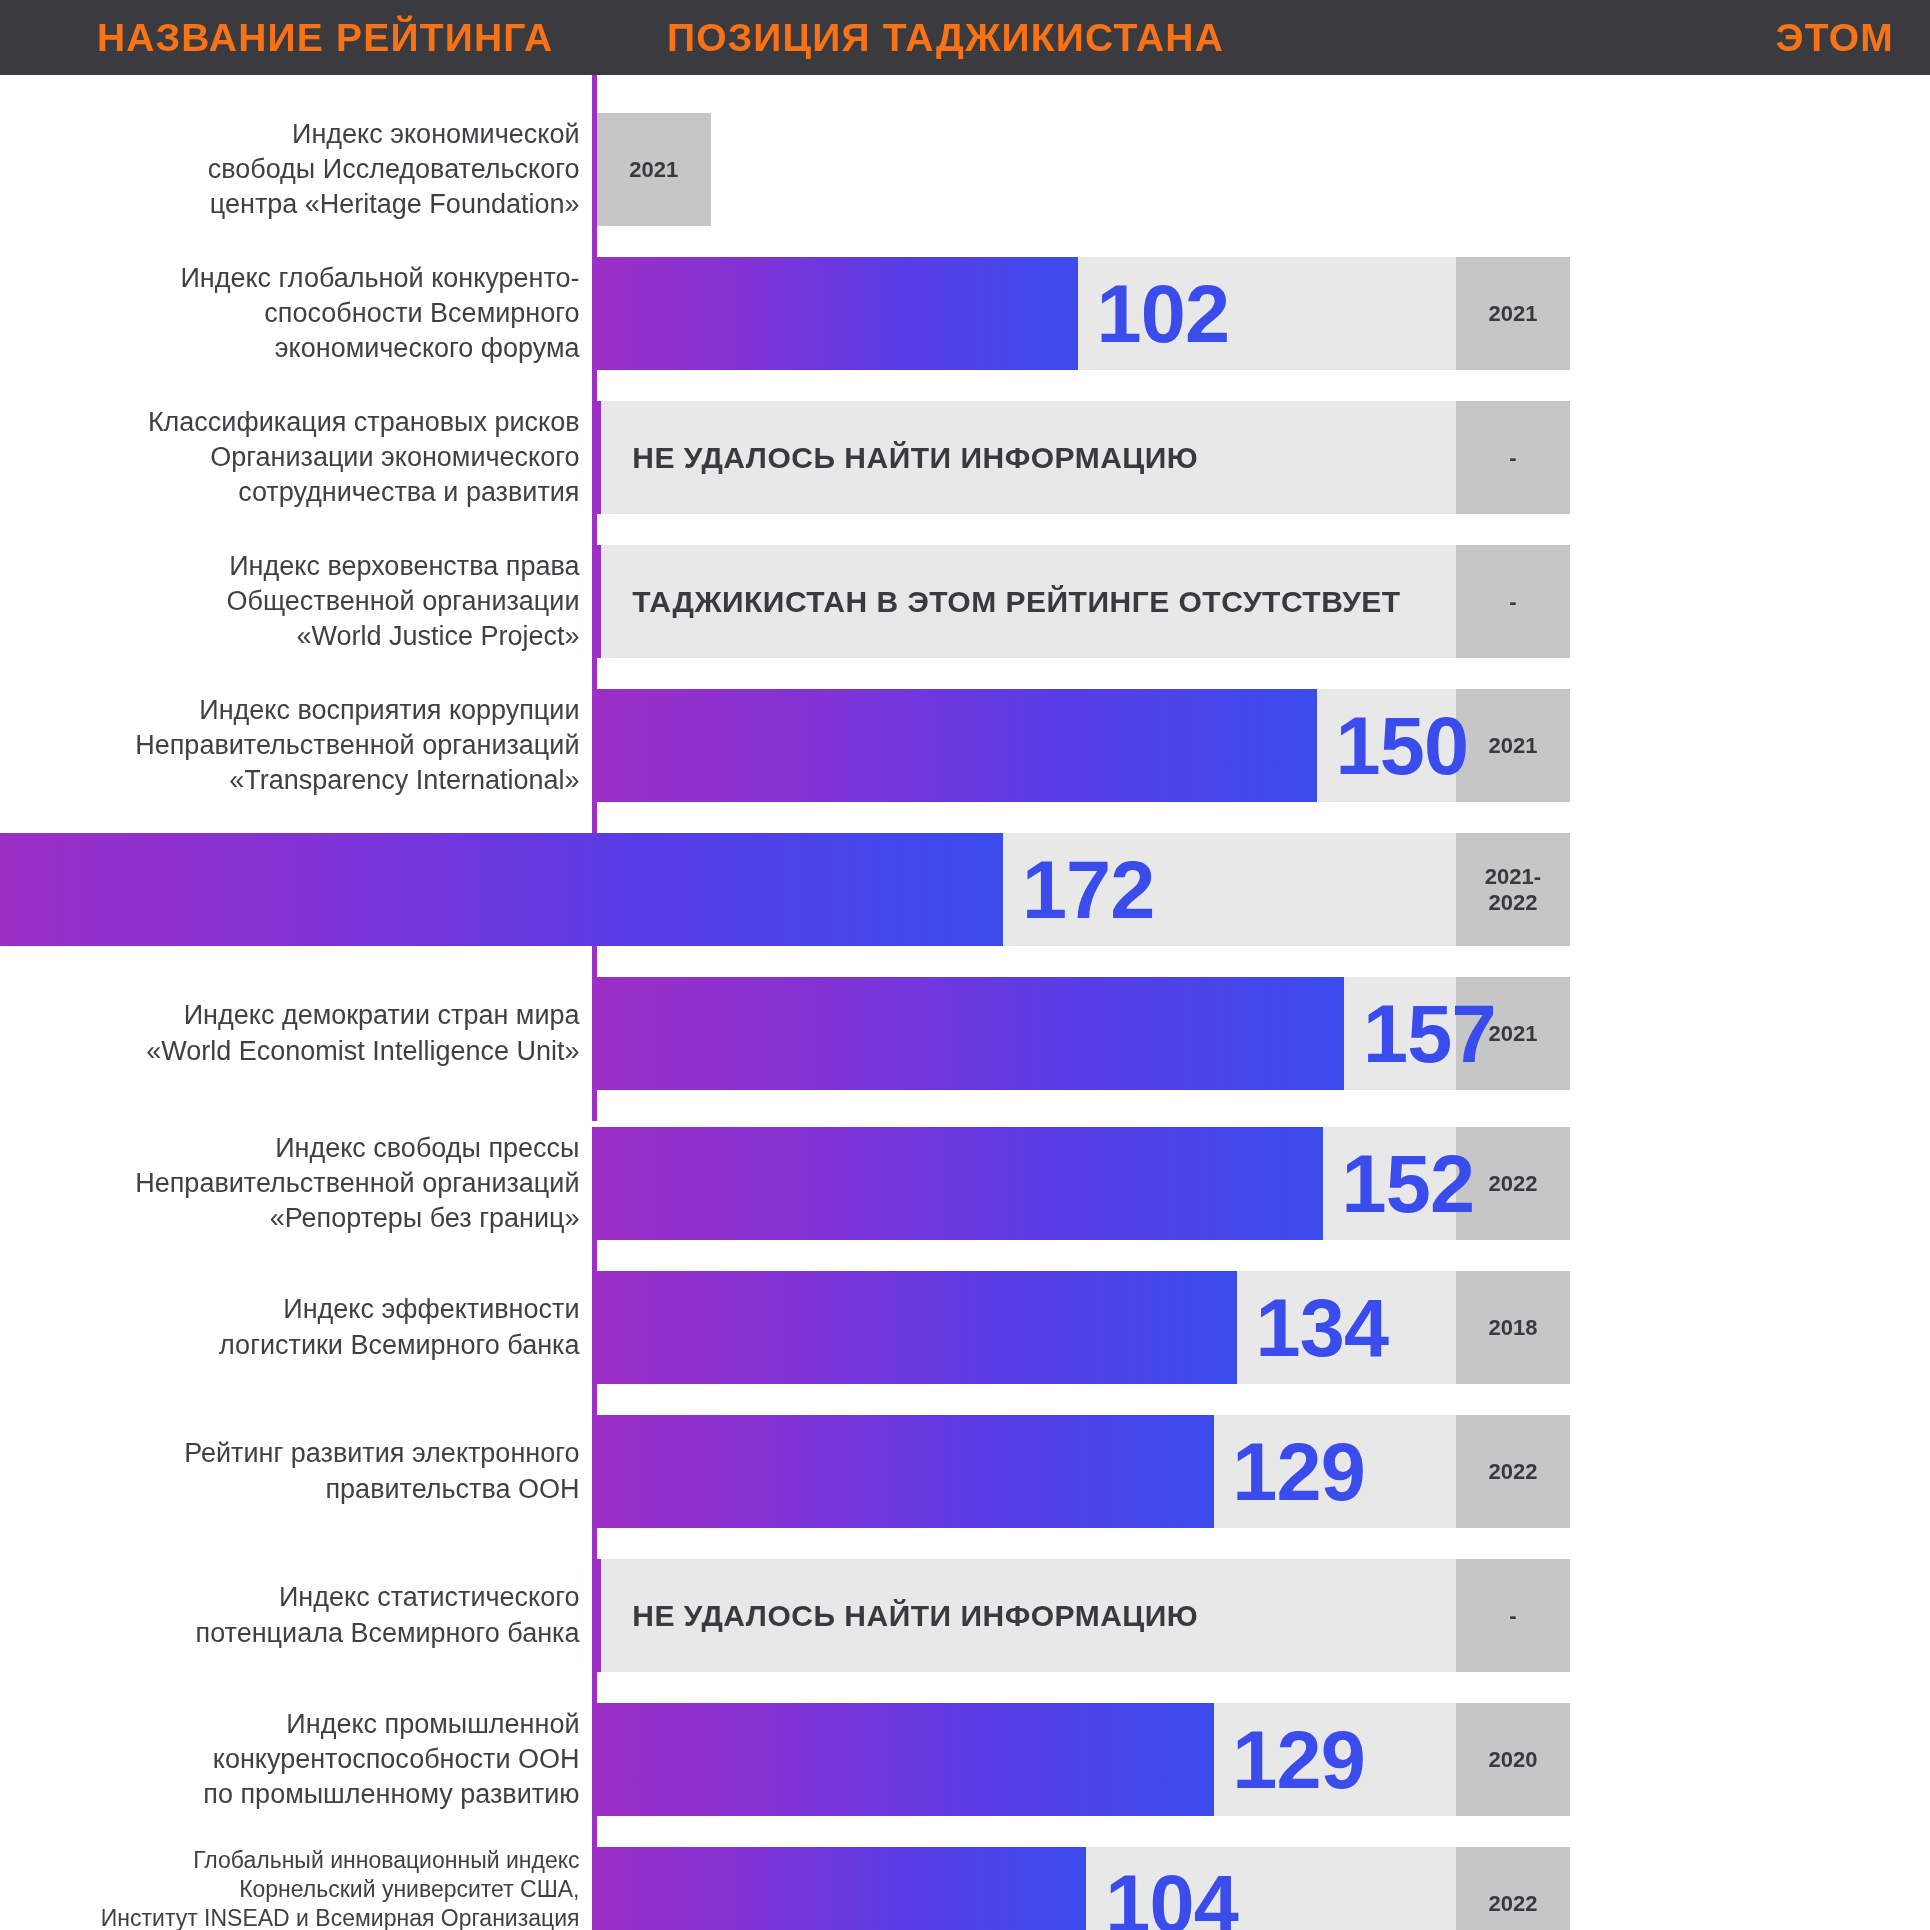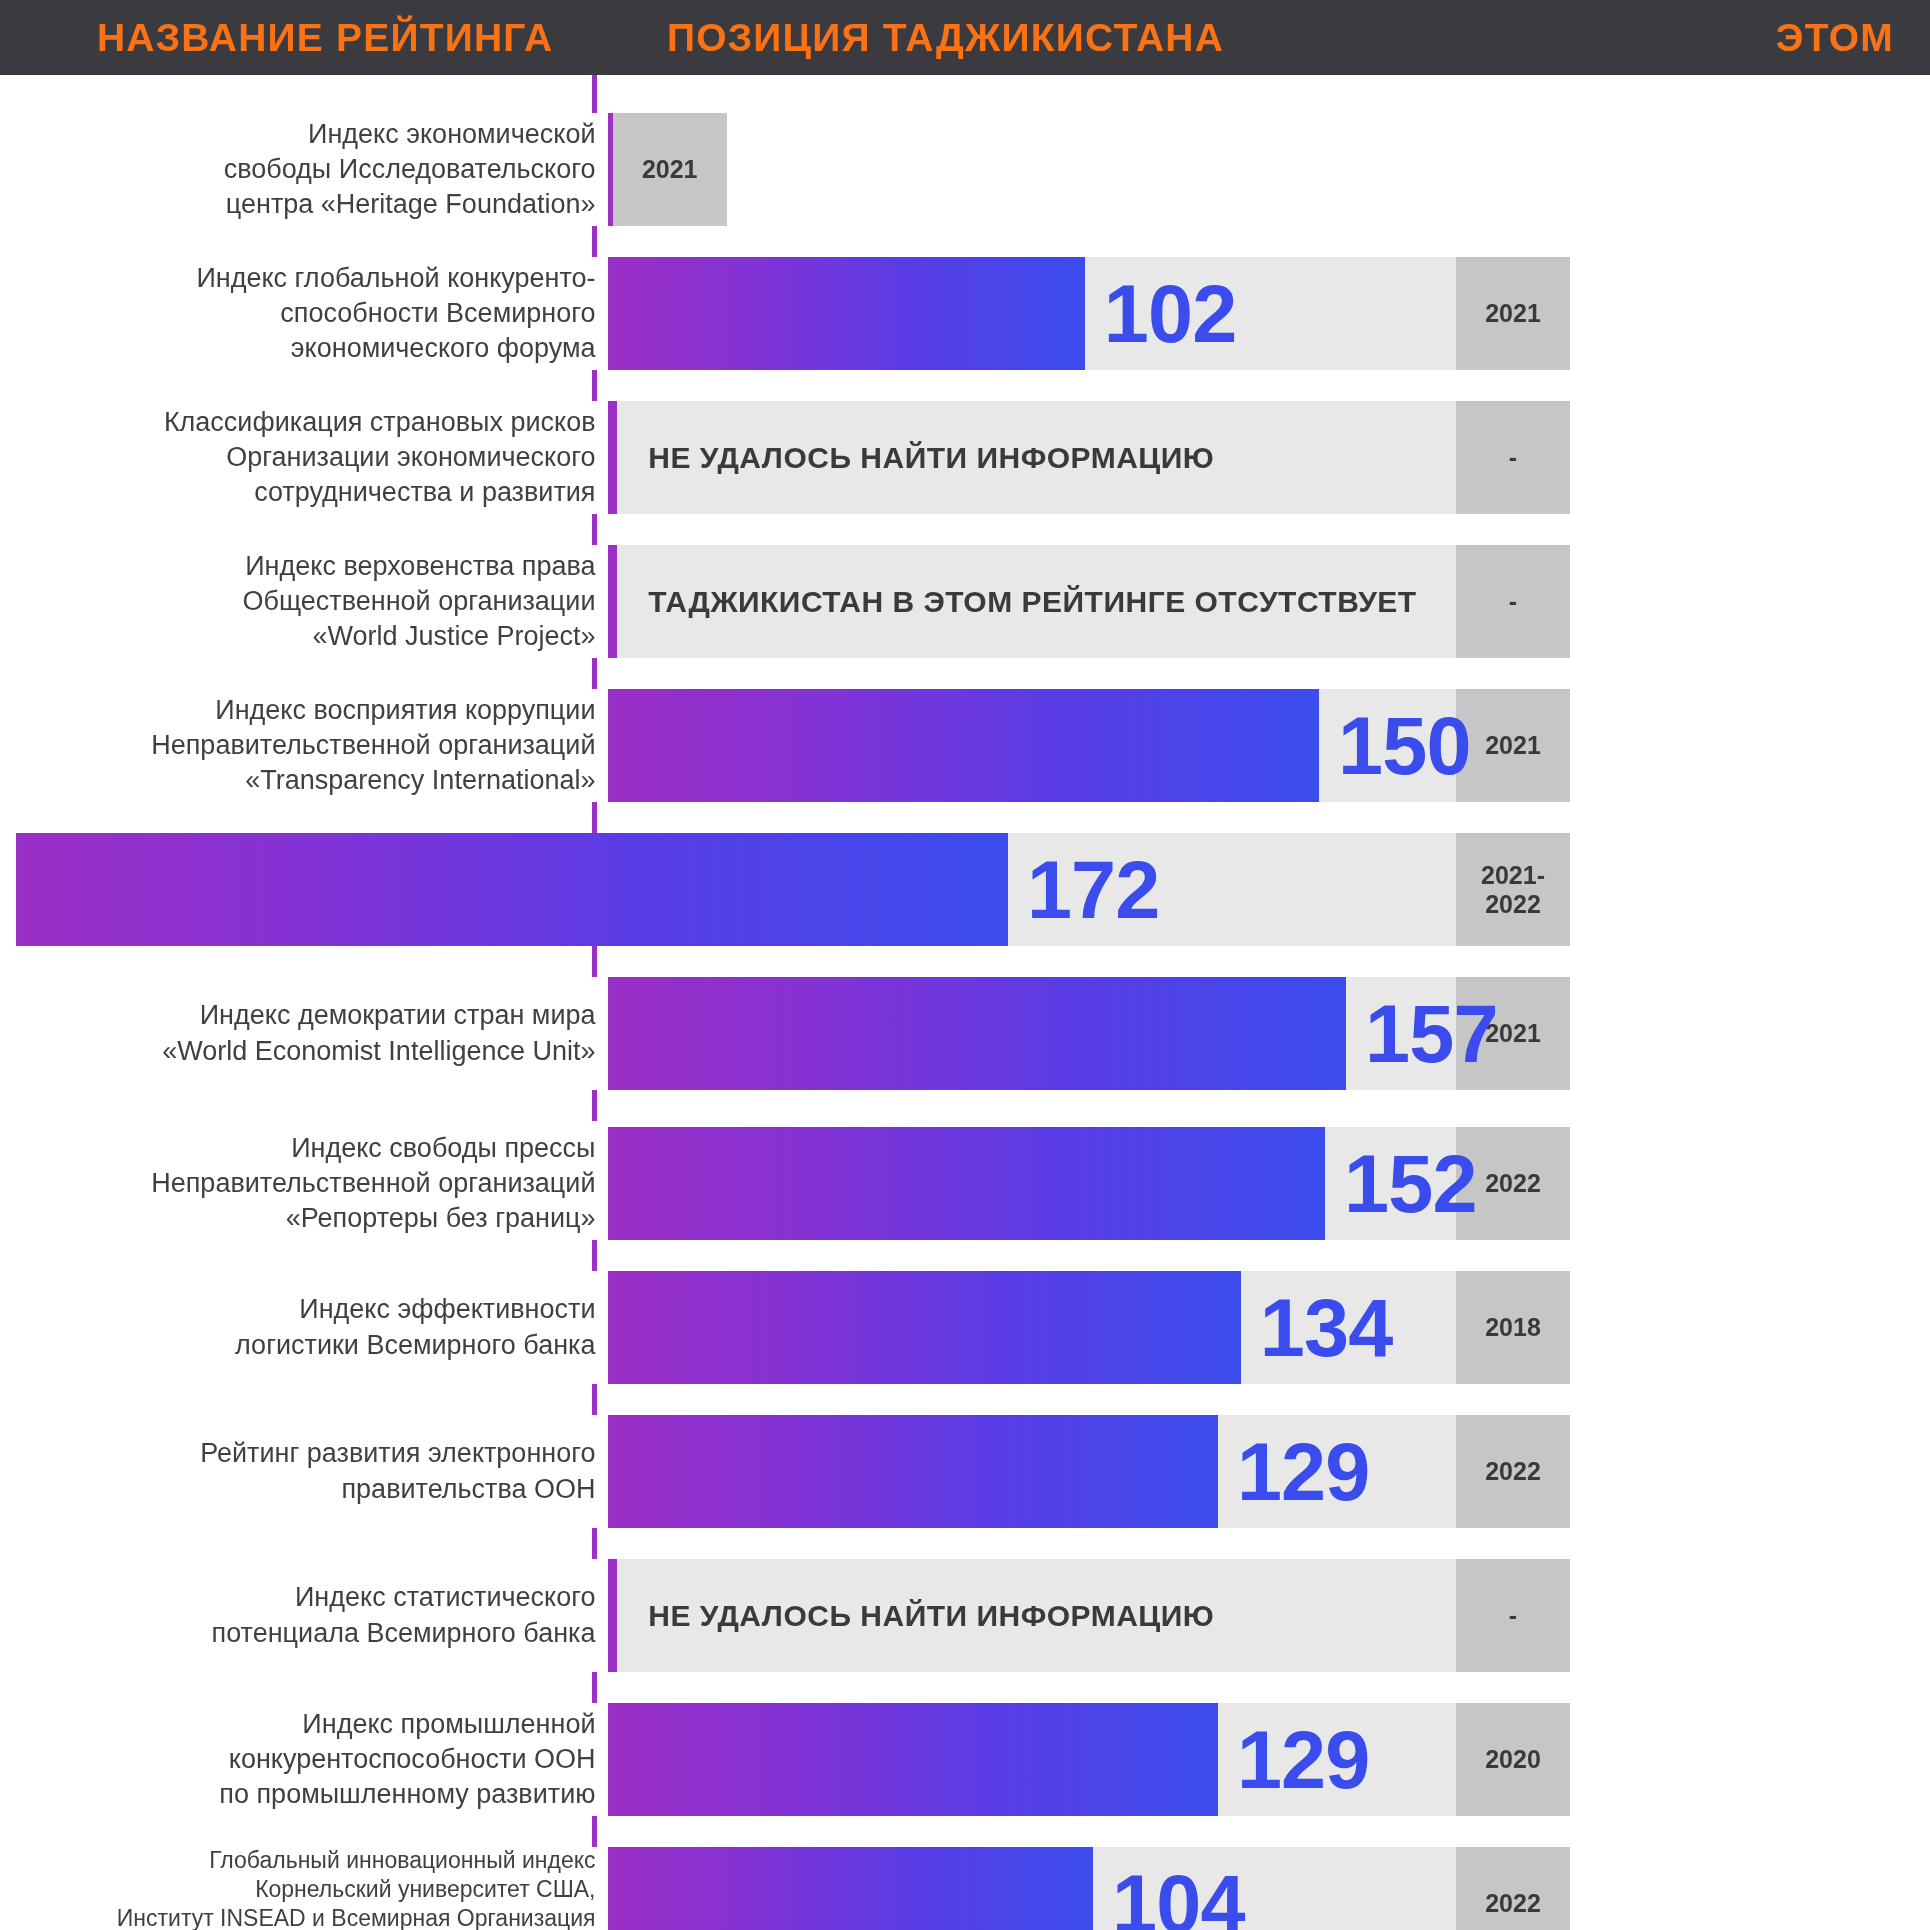--- a/index.html
+++ b/index.html
@@ -50,21 +50,20 @@
     top: 75px;
     width: 1931px;
     height: 1856px;
   }
 
   .row {
     position: relative;
     width: 1607px;
     display: flex;
     align-items: stretch;
-    padding-left: 16px;
   }
 
   
   .label-col {
     flex: 0 0 592px;
     width: 592px;
     display: flex;
     align-items: center;
     justify-content: flex-end;
     padding-right: 12.5px;
@@ -139,21 +138,21 @@
 
   
   .year-col {
     flex: 0 0 114px;
     width: 114px;
     background: #c6c6c6;
     display: flex;
     align-items: center;
     justify-content: center;
     color: #3a3a3e;
-    font-size: 25px;
+    font-size: 22px;
     font-weight: 700;
     line-height: 1.16;
     text-align: center;
     white-space: pre-line;
   }
   .tail {
     flex: 0 0 37px;
     width: 37px;
     background: #ffffff;
   }

